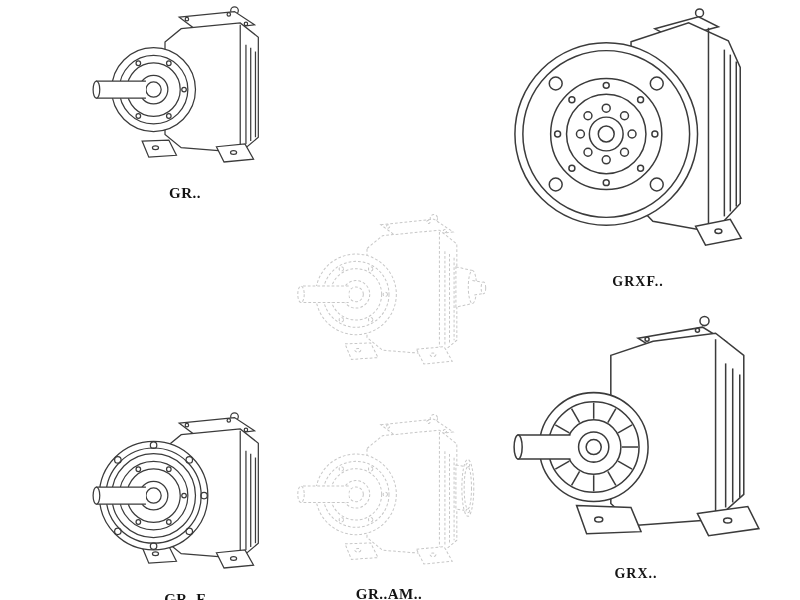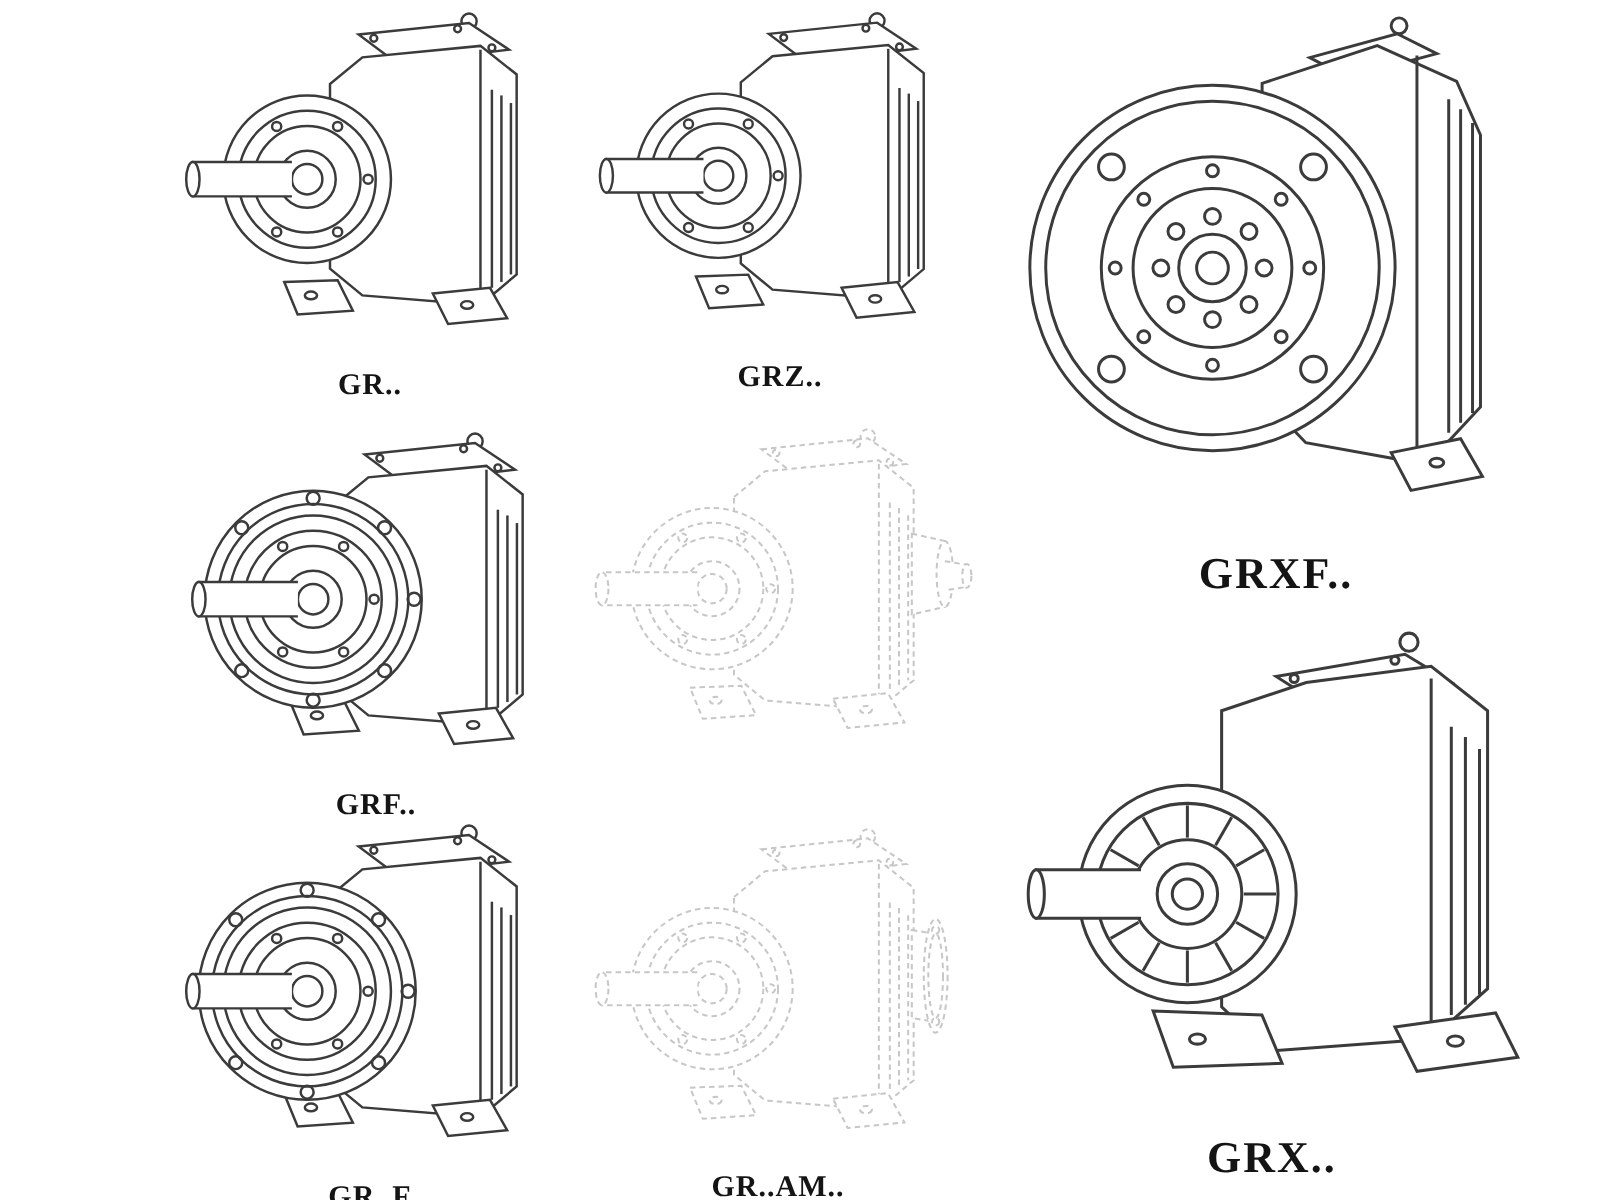--- a/index.html
+++ b/index.html
@@ -2,21 +2,21 @@
 <html><head>
 <meta charset="utf-8">
 <style>
   html,body{margin:0;padding:0;background:#fff;}
   #page{position:relative;width:800px;height:600px;background:#ffffff;overflow:hidden;
         font-family:"Liberation Serif",serif;}
   .fig{position:absolute;margin:0;text-align:center;}
   .art{display:block;width:100%;height:auto;}
   .cap{display:block;font-weight:bold;font-size:15px;color:#141414;margin-top:2px;
        letter-spacing:.5px;font-family:"Liberation Serif",serif;}
-  .fig-lg .cap{font-size:22px;letter-spacing:1px;margin-top:6px;}
+  .fig-lg .cap{font-size:14px;letter-spacing:1px;margin-top:6px;}
   .defs-holder{position:absolute;width:0;height:0;overflow:hidden;}
 </style>
 </head>
 <body>
 
 <div id="page">
 
   <svg class="defs-holder" aria-hidden="true">
     <defs>
       <g id="gb-body">
@@ -85,30 +85,20 @@
     <svg class="art" viewBox="0 0 210 190">
       <g stroke="#3b3b3b" stroke-width="1.3" fill="none">
         <use href="#gb-body"></use>
           <use href="#gb-housing"></use>
           <use href="#gb-shaft"></use>
       </g>
     </svg>
     <figcaption class="cap">GR..</figcaption>
   </figure>
 
-  <figure class="fig" style="left:292px;top:2px;width:196px">
-    <svg class="art" viewBox="0 0 210 190">
-      <g stroke="#3b3b3b" stroke-width="1.3" fill="none">
-        <use href="#gb-body"></use>
-          <use href="#gb-housing"></use>
-          <use href="#gb-shaft"></use>
-      </g>
-    </svg>
-    <figcaption class="cap">GRZ..</figcaption>
-  </figure>
 
   <figure class="fig fig-lg" style="left:504px;top:0px;width:268px">
     <svg class="art" viewBox="0 0 270 270">
       <g stroke="#3b3b3b" stroke-width="1.5" fill="none">
         <circle cx="197" cy="13" r="4" fill="none"></circle>
         <polygon points="152,29 196,17 216,27 171,39" fill="#fff"></polygon>
         <polygon points="128,42 186,23 226,41 238,68 238,205 211,234 150,223 128,200" fill="#fff"></polygon>
         <line x1="206" y1="28" x2="206" y2="231"></line>
         <line x1="222" y1="50" x2="222" y2="218"></line>
         <line x1="228" y1="55" x2="228" y2="213"></line>
@@ -139,31 +129,20 @@
         <circle cx="84.6" cy="116.6" r="4" fill="none"></circle>
         <circle cx="103" cy="109" r="4" fill="none"></circle>
         <circle cx="121.4" cy="116.6" r="4" fill="none"></circle>
         <circle cx="103" cy="135" r="17" fill="none"></circle>
         <circle cx="103" cy="135" r="8" fill="none"></circle>
       </g>
     </svg>
     <figcaption class="cap">GRXF..</figcaption>
   </figure>
 
-  <figure class="fig" style="left:88px;top:212px;width:200px">
-    <svg class="art" viewBox="0 0 210 190">
-      <g stroke="#3b3b3b" stroke-width="1.3" fill="none">
-        <use href="#gb-body"></use>
-          <use href="#gb-flangering"></use>
-          <use href="#gb-housing"></use>
-          <use href="#gb-shaft"></use>
-      </g>
-    </svg>
-    <figcaption class="cap">GRF..</figcaption>
-  </figure>
 
   <figure class="fig" style="left:290px;top:210px;width:198px">
     <svg class="art" viewBox="0 0 216 190">
       <g stroke="#c7c7c7" stroke-width="1.1" stroke-dasharray="3 2.2" fill="none">
         <use href="#gb-body"></use>
           <use href="#gb-adapter-shaft"></use>
           <use href="#gb-housing"></use>
           <use href="#gb-shaft"></use>
       </g>
     </svg>

